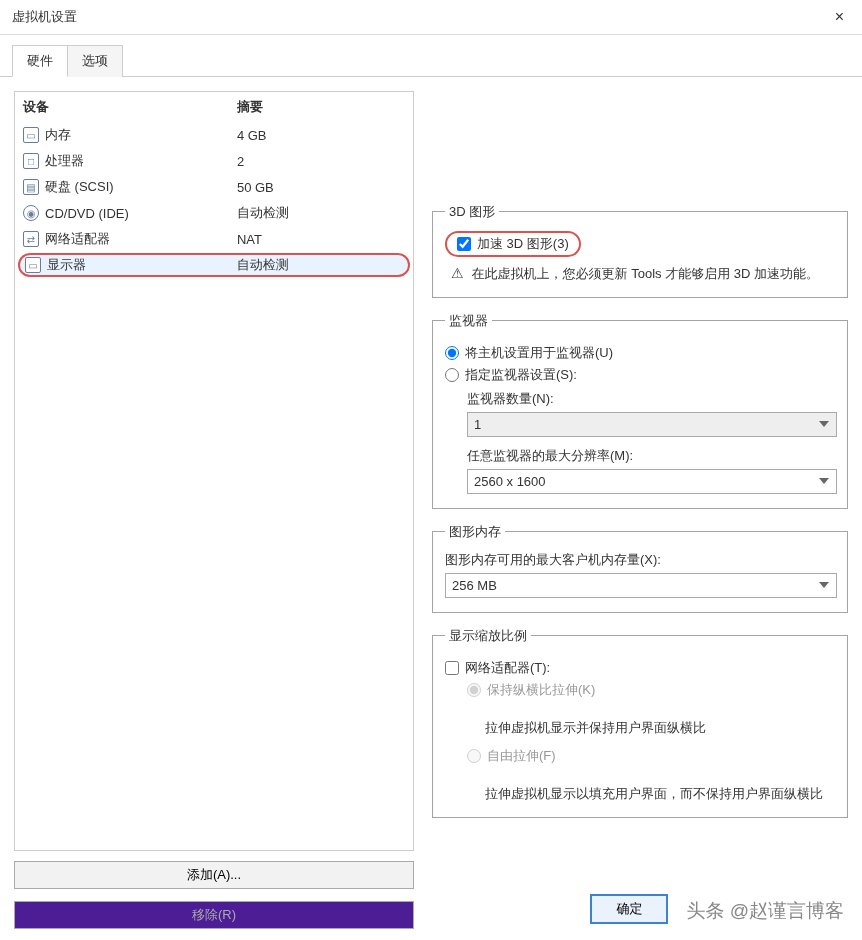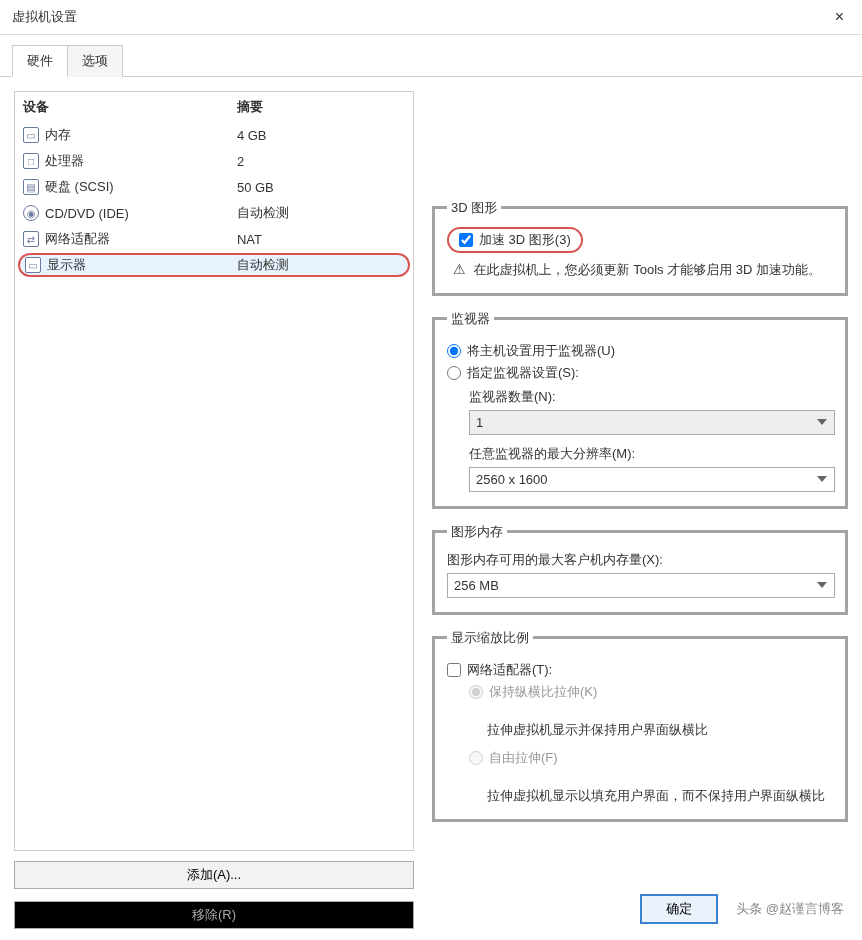--- a/index.html
+++ b/index.html
@@ -18,42 +18,42 @@
 .hwhead { display: flex; font-weight: bold; padding: 6px 8px; }
 .hwhead .c1 { width: 56%; }
 .hwhead .c2 { width: 44%; }
 .hwrow { display: flex; padding: 4px 8px; align-items: center; cursor: pointer; }
 .hwrow .c1 { width: 56%; display: flex; align-items: center; gap: 6px; }
 .hwrow .c2 { width: 44%; }
 .hwrow.sel { background: #e9f2ff; border: 2.5px solid #d9534f; border-radius: 16px; margin: 1px 3px; padding: 1px 5px; }
 .ico { width: 16px; height: 16px; display: inline-flex; align-items: center; justify-content: center; border: 1.3px solid #6a7aa0; border-radius: 2px; font-size: 10px; color: #6a7aa0; background: #fff; flex: 0 0 16px; }
 .btnrow { display: flex; justify-content: flex-end; gap: 12px; margin-top: 10px; flex-direction: column; }
 .btn { padding: 4px 18px; border: 1px solid #aaa; background: #f2f2f2; cursor: pointer; }
-.btn.disabled { color: #aaa; background: #000000; cursor: default; }
+.btn.disabled { color: #aaa; background: #4c1d95; cursor: default; }
 .right { flex: 1; display: flex; flex-direction: column; gap: 14px; }
-fieldset { border: 3px solid #a3a3a3; padding: 10px 10px 14px 12px; }
+fieldset { border: 1px solid #a3a3a3; padding: 10px 10px 14px 12px; }
 legend { padding: 0 4px; color: #333; }
 .chkbox { display: flex; align-items: center; gap: 6px; border: 2.5px solid #d9534f; border-radius: 16px; padding: 2px 10px; width: fit-content; }
 .chkbox input { width: 14px; height: 14px; }
 .warn { display: flex; gap: 8px; margin-top: 8px; padding-left: 6px; }
 .warn .tri { font-size: 14px; }
 .radio-row { display: flex; align-items: center; gap: 6px; margin: 4px 0; }
 .radio-row input { width: 14px; height: 14px; }
 .indent { margin-left: 22px; margin-top: 6px; }
 .lbl { margin-bottom: 4px; display: block; }
 select, .select { width: 100%; padding: 4px 6px; border: 1px solid #aaa; background: #fff; appearance: none; position: relative; }
 .select-wrap { position: relative; }
 .select-wrap::after { content: ""; position: absolute; right: 8px; top: 50%; width: 0; height: 0; border-left: 5px solid transparent; border-right: 5px solid transparent; border-top: 6px solid #666; transform: translateY(-50%); pointer-events: none; }
 .select.disabled { background: #eee; color: #333; }
 .subradio { margin-left: 22px; margin-top: 4px; }
 .subdesc { margin-left: 40px; margin-top: 20px; color: #333; }
-.dlgbtns { position: absolute; bottom: 16px; right: 18px; display: flex; gap: 18px; align-items: center; }
+.dlgbtns { position: absolute; bottom: 16px; right: 18px; display: flex; gap: 18px; align-items: flex-end; }
 .dlgbtn { padding: 4px 24px; border: 1px solid #888; background: #f2f2f2; cursor: pointer; }
 .dlgbtn.primary { border: 2px solid #3b82d0; background: #eaf2fb; }
-.watermark { color: #888; font-size: 13px; }
+.watermark { color: #888; font-size: 19px; }
 </style>
 </head>
 <body>
 
 <div class="titlebar">
   <span class="title">虚拟机设置</span>
   <span class="close">×</span>
 </div>
 
 <div class="tabs">

